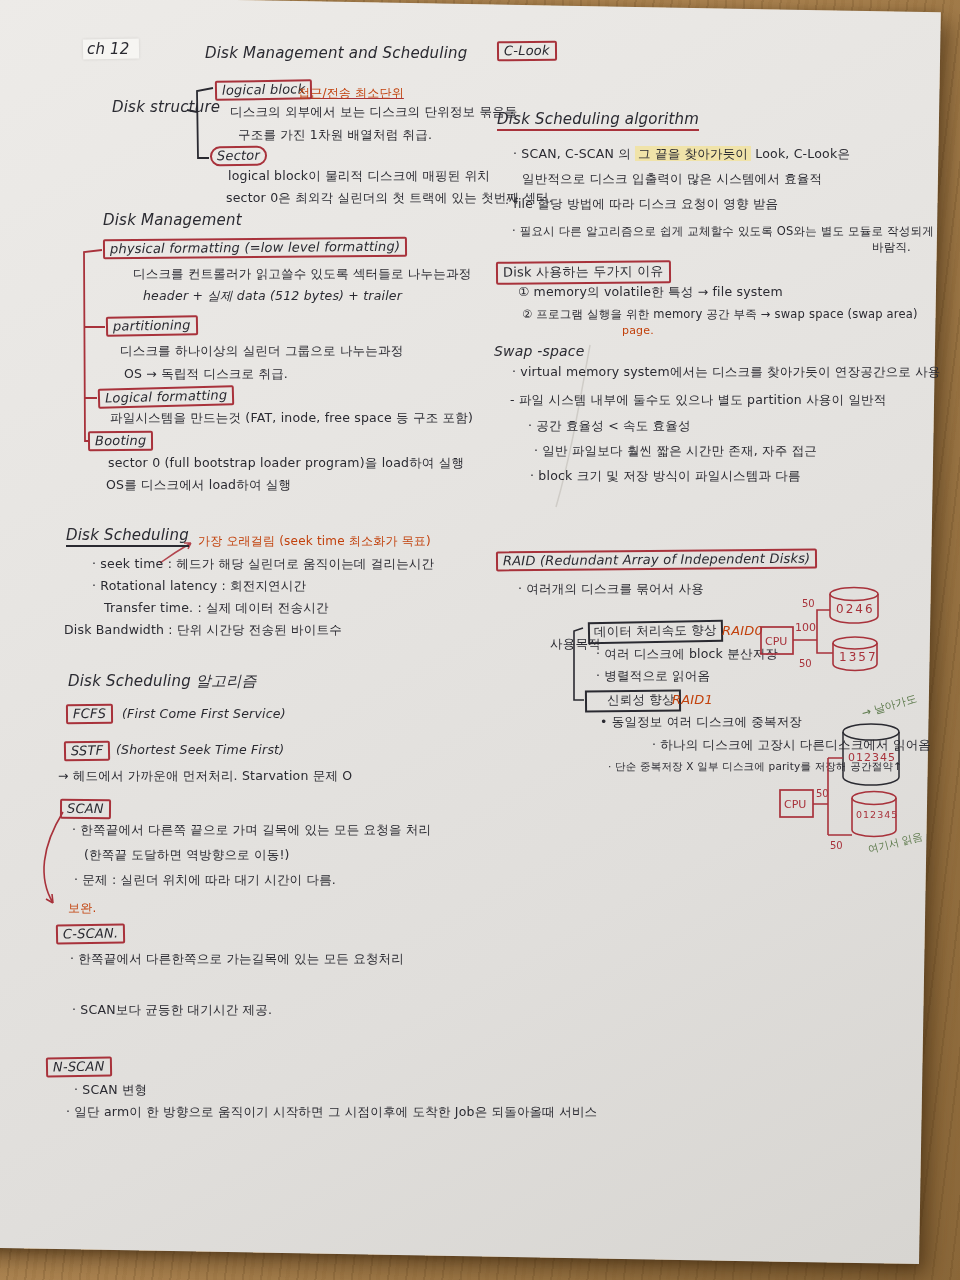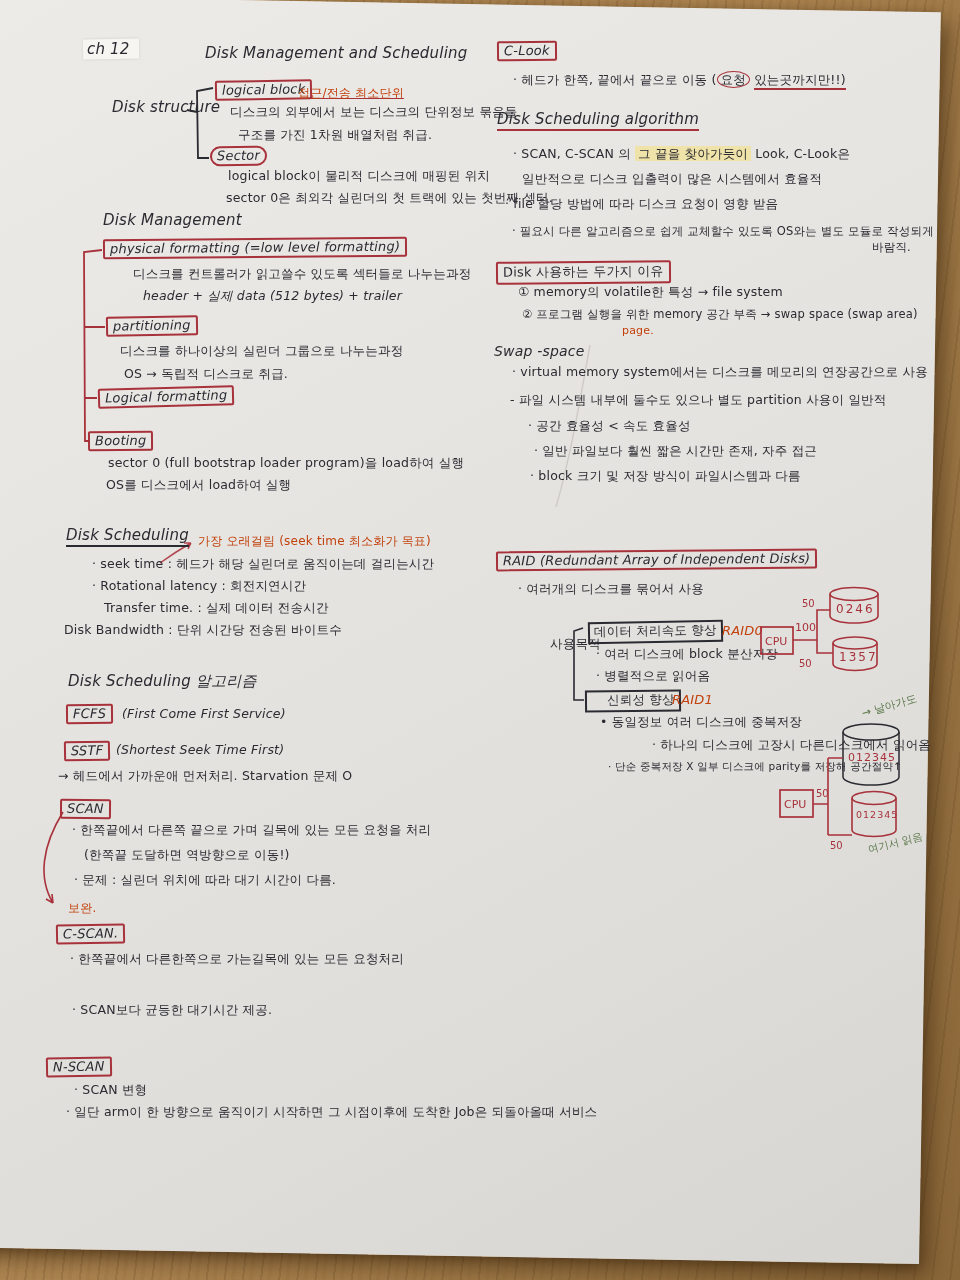--- a/index.html
+++ b/index.html
@@ -65,20 +65,21 @@
   <div class="t" style="left:226px;top:190px;">sector 0은 최외각 실린더의 첫 트랙에 있는 첫번째 섹터.</div>
 
   <div class="t en h" style="left:103px;top:211px;">Disk Management</div>
   <div class="t rbox en r-05" style="left:103px;top:238px;">physical formatting (=low level formatting)</div>
   <div class="t" style="left:133px;top:266px;">디스크를 컨트롤러가 읽고쓸수 있도록 섹터들로 나누는과정</div>
   <div class="t en" style="left:143px;top:288px;">header + 실제 data (512 bytes) + trailer</div>
   <div class="t rbox en r-1" style="left:106px;top:316px;">partitioning</div>
   <div class="t" style="left:120px;top:343px;">디스크를 하나이상의 실린더 그룹으로 나누는과정</div>
   <div class="t" style="left:124px;top:366px;">OS → 독립적 디스크로 취급.</div>
   <div class="t rbox en r-15" style="left:98px;top:387px;">Logical formatting</div>
+  <div class="t" style="left:110px;top:410px;">파일시스템을 만드는것 (FAT, inode, free space 등 구조 포함)</div>
   <div class="t rbox en r-05" style="left:88px;top:431px;">Booting</div>
   <div class="t" style="left:108px;top:455px;">sector 0 (full bootstrap loader program)을 load하여 실행</div>
   <div class="t" style="left:106px;top:477px;">OS를 디스크에서 load하여 실행</div>
 
   <div class="t en h ul-b" style="left:66px;top:526px;">Disk Scheduling</div>
   <div class="t red" style="left:198px;top:533px;font-size:12px;">가장 오래걸림 (seek time 최소화가 목표)</div>
   <div class="t" style="left:92px;top:556px;">· seek time : 헤드가 해당 실린더로 움직이는데 걸리는시간</div>
   <div class="t" style="left:92px;top:578px;text-align:right;">· Rotational latency : 회전지연시간</div>
   <div class="t" style="left:104px;top:600px;">Transfer time. : 실제 데이터 전송시간</div>
   <div class="t" style="left:64px;top:622px;">Disk Bandwidth : 단위 시간당 전송된 바이트수</div>
@@ -98,40 +99,37 @@
 
   <div class="t rbox en r-1" style="left:56px;top:924px;">C-SCAN.</div>
   <div class="t" style="left:70px;top:951px;">· 한쪽끝에서 다른한쪽으로 가는길목에 있는 모든 요청처리</div>
   <div class="t" style="left:72px;top:1002px;">· SCAN보다 균등한 대기시간 제공.</div>
 
   <div class="t rbox en r-1" style="left:46px;top:1057px;">N-SCAN</div>
   <div class="t" style="left:74px;top:1082px;">· SCAN 변형</div>
   <div class="t" style="left:66px;top:1104px;">· 일단 arm이 한 방향으로 움직이기 시작하면 그 시점이후에 도착한 Job은 되돌아올때 서비스</div>
 
   <div class="t rbox en r-05" style="left:497px;top:41px;">C-Look</div>
-  <div class="t" style="left:513px;top:72px;">
-    <span>· 헤드가 한쪽, 끝에서 끝으로 이동 (</span><span class="circ">요청</span> <span class="ul-r">있는곳까지만!!)</span>
-  </div>
 
   <div class="t en h ul-r" style="left:497px;top:110px;">Disk Scheduling algorithm</div>
   <div class="t" style="left:513px;top:146px;">
     <span>· SCAN, C-SCAN 의 </span><span class="hl-y">그 끝을 찾아가듯이</span><span> Look, C-Look은</span>
   </div>
   <div class="t" style="left:522px;top:171px;">일반적으로 디스크 입출력이 많은 시스템에서 효율적</div>
   <div class="t" style="left:505px;top:196px;">· file 할당 방법에 따라 디스크 요청이 영향 받음</div>
   <div class="t s" style="left:512px;top:224px;">· 필요시 다른 알고리즘으로 쉽게 교체할수 있도록 OS와는 별도 모듈로 작성되게</div>
   <div class="t s" style="left:872px;top:240px;">바람직.</div>
 
   <div class="t rbox r-05" style="left:496px;top:261px;">Disk 사용하는 두가지 이유</div>
   <div class="t" style="left:518px;top:284px;">① memory의 volatile한 특성 → file system</div>
   <div class="t s" style="left:522px;top:307px;">② 프로그램 실행을 위한 memory 공간 부족 → swap space (swap area)</div>
   <div class="t red" style="left:622px;top:324px;font-size:11px;">page.</div>
 
   <div class="t en h" style="left:494px;top:343px;font-size:14px;">Swap -space</div>
-  <div class="t" style="left:512px;top:364px;">· virtual memory system에서는 디스크를 메모리의 연장공간으로 사용</div>
+  <div class="t" style="left:512px;top:364px;">· virtual memory system에서는 디스크를 찾아가듯이 연장공간으로 사용</div>
   <div class="t" style="left:510px;top:392px;">- 파일 시스템 내부에 둘수도 있으나 별도 partition 사용이 일반적</div>
   <div class="t" style="left:528px;top:418px;">· 공간 효율성 &lt; 속도 효율성</div>
   <div class="t" style="left:534px;top:443px;">· 일반 파일보다 훨씬 짧은 시간만 존재, 자주 접근</div>
   <div class="t" style="left:530px;top:468px;">· block 크기 및 저장 방식이 파일시스템과 다름</div>
 
   <div class="t rbox en r-05" style="left:496px;top:550px;">RAID (Redundant Array of Independent Disks)</div>
   <div class="t" style="left:518px;top:581px;">· 여러개의 디스크를 묶어서 사용</div>
   <div class="t" style="left:550px;top:636px;">사용목적</div>
 
   <div class="t bbox r-1" style="left:588px;top:621px;">데이터 처리속도 향상</div>

